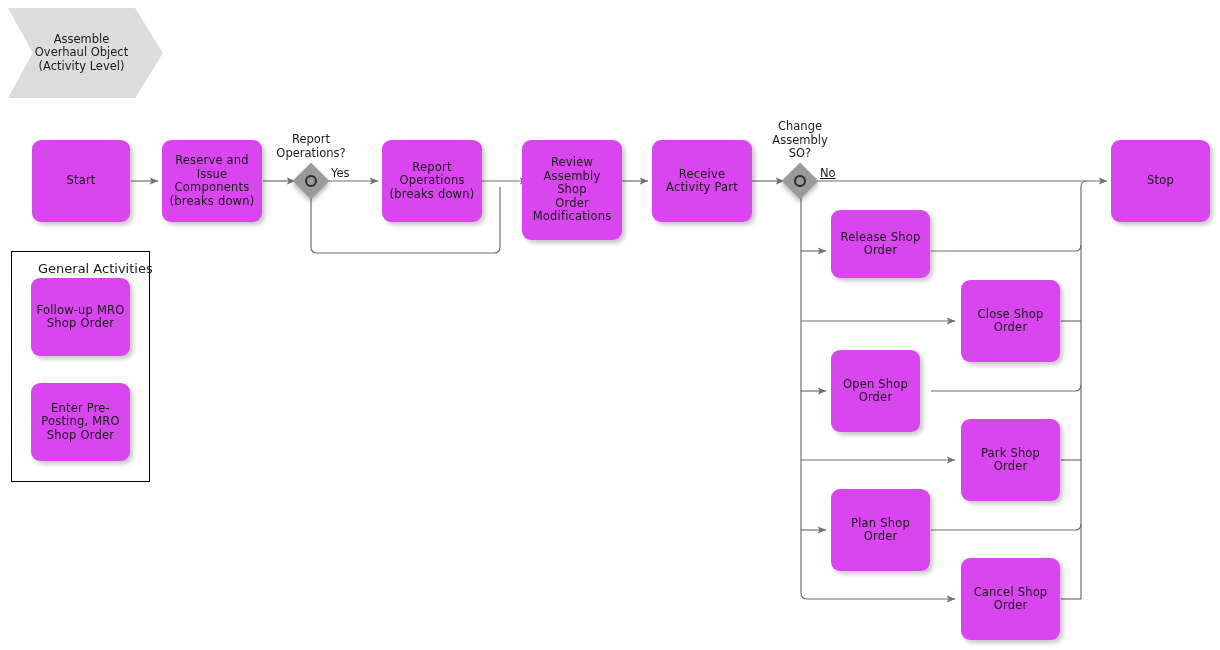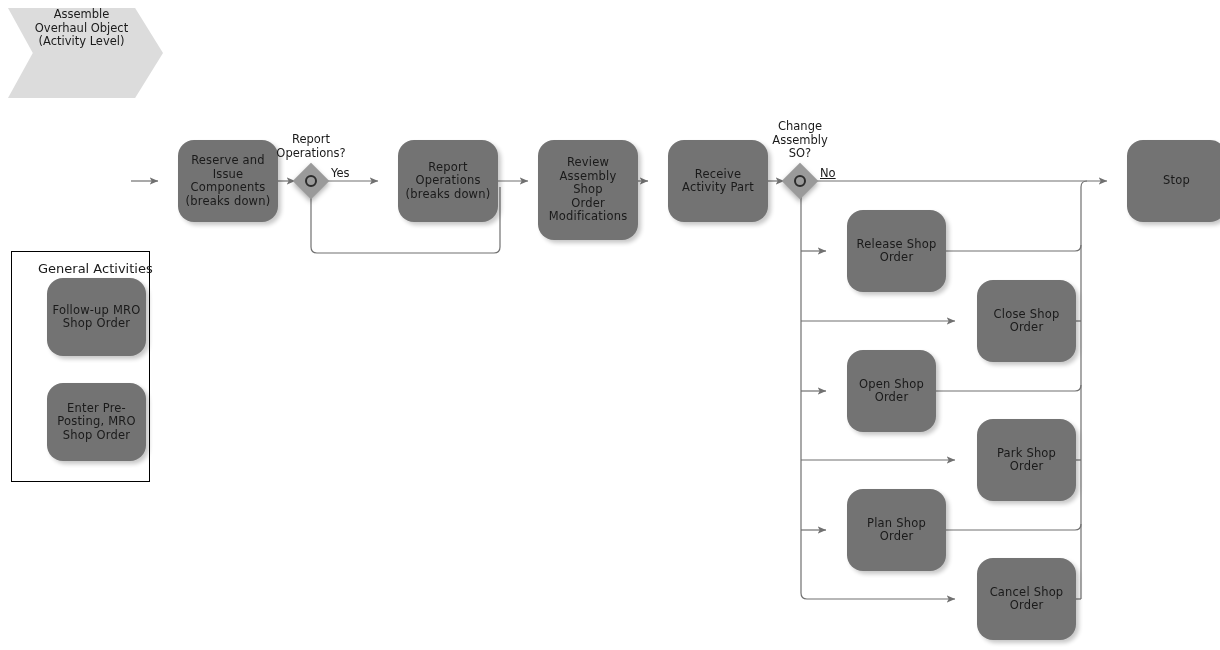--- a/index.html
+++ b/index.html
@@ -23,44 +23,43 @@
   svg.edges {
     position: absolute;
     left: 0; top: 0;
     width: 1220px;
     height: 650px;
     pointer-events: none;
   }
   .node {
     position: absolute;
     box-sizing: border-box;
-    background: #737373;
-    border-radius: 16px;
+    background: #d946ef;
+    border-radius: 9px;
     display: flex;
     align-items: center;
     justify-content: center;
     text-align: center;
     font-size: 11.5px;
     line-height: 13.5px;
     color: #1a1a1a;
     letter-spacing: 0.2px;
     box-shadow: 3px 3px 4px rgba(0,0,0,0.22);
     padding: 2px 5px;
-    margin-left: 16px;
   }
   .node span { display: block; white-space: pre-line; }
 
   .banner {
     position: absolute;
     color: #1a1a1a;
     font-size: 11.5px;
     line-height: 13.5px;
     text-align: center;
     display: flex;
-    align-items: flex-start;
+    align-items: center;
     justify-content: center;
   }
   .banner .shape {
     position: absolute;
     left: 0; top: 0;
     width: 100%;
     height: 100%;
     background: #dcdcdc;
     clip-path: polygon(0% 0%, 82% 0%, 100% 50%, 82% 100%, 0% 100%, 16% 50%);
     filter: drop-shadow(3px 3px 3px rgba(0,0,0,0.22));
@@ -183,20 +182,23 @@
     </g>
   </svg>
 
   <div class="banner" style="left:8px; top:8px; width:155px; height:90px;">
     <div class="shape"></div>
     <span class="btext">Assemble
 Overhaul Object
 (Activity Level)</span>
   </div>
 
+  <div class="node" style="left:32px; top:140px; width:98px; height:82px;">
+    <span>Start</span>
+  </div>
 
   <div class="node" style="left:162px; top:140px; width:100px; height:82px;">
     <span>Reserve and
 Issue
 Components
 (breaks down)</span>
   </div>
 
   <div class="decision" style="left:298px; top:168px;">
     <div class="dshape"></div>
@@ -230,21 +232,21 @@
   </div>
   <div class="node-label" style="left:750px; top:120px; width:100px;">Change
 Assembly
 SO?</div>
   <div class="edge-label" style="left:820px; top:166px;text-decoration:underline;">No</div>
 
   <div class="node" style="left:1111px; top:140px; width:99px; height:82px;justify-content:center;">
     <span>Stop</span>
   </div>
 
-  <div class="node" style="left:831px; top:210px; width:99px; height:82px;">
+  <div class="node" style="left:831px; top:210px; width:99px; height:68px;">
     <span>Release Shop
 Order</span>
   </div>
 
   <div class="node" style="left:961px; top:280px; width:99px; height:82px;">
     <span>Close Shop
 Order</span>
   </div>
 
   <div class="node" style="left:831px; top:350px; width:89px; height:82px;">

